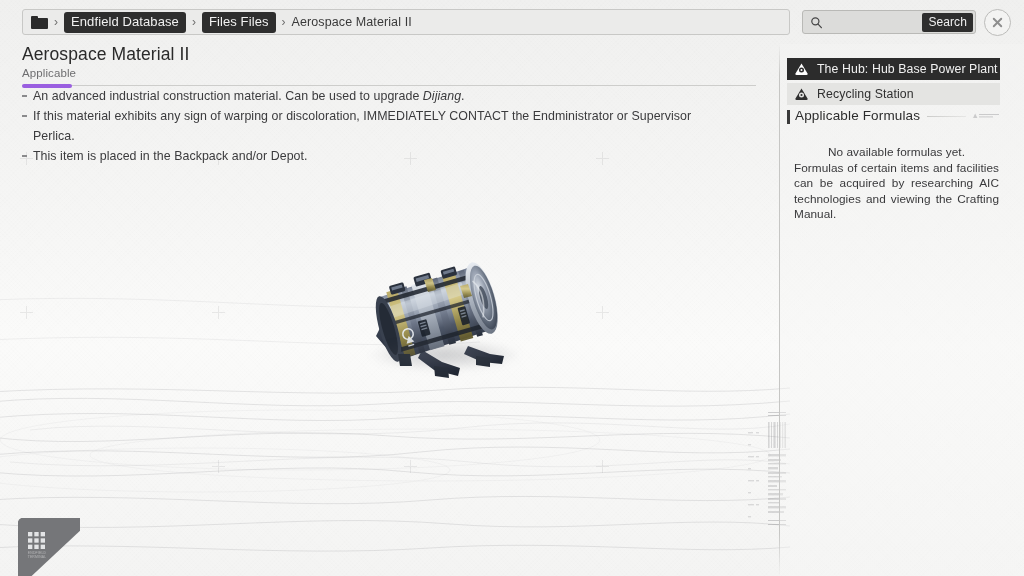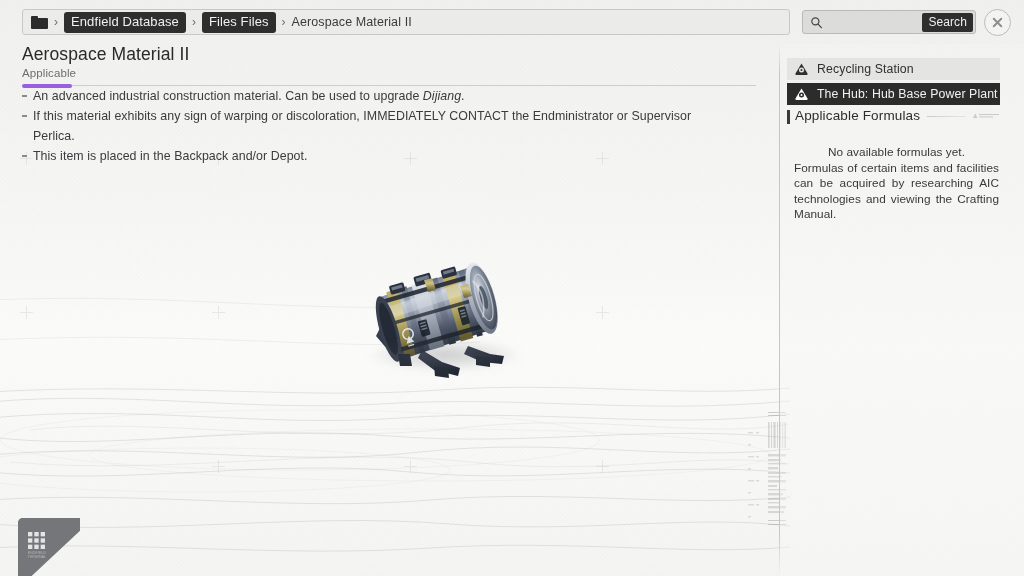--- a/index.html
+++ b/index.html
@@ -614,40 +614,40 @@
     </div>
   </div>
 
   <div class="divider"></div>
 
   <div class="sidepanel">
 
 
     <ul class="source-list">
 
-      <li class="source-row plain">
-        <svg class="fac-icon" width="15" height="15" viewBox="0 0 16 16">
-          <path d="M8 1.6 L14.4 12.2 Q15 13.9 13.2 13.9 L2.8 13.9 Q1 13.9 1.6 12.2 Z" fill="#2f2f2f"></path>
-          <circle cx="8" cy="8.6" r="2.7" fill="#e4e4e2"></circle>
-          <circle cx="8" cy="8.6" r="1.1" fill="#2f2f2f"></circle>
-        </svg>
-        <span class="source-label">Recycling Station</span>
-      </li>
-
       <li class="source-row selected">
         <svg class="fac-icon" width="15" height="15" viewBox="0 0 16 16">
           <path d="M8 1.6 L14.4 12.2 Q15 13.9 13.2 13.9 L2.8 13.9 Q1 13.9 1.6 12.2 Z" fill="#ffffff"></path>
           <circle cx="8" cy="8.6" r="2.7" fill="#2c2c2c"></circle>
           <circle cx="8" cy="8.6" r="1.1" fill="#ffffff"></circle>
         </svg>
         <span class="source-label">The Hub: Hub Base Power Plant</span>
         <svg class="chev" width="13" height="12" viewBox="0 0 14 12">
           <polyline points="2,2 6.6,6 2,10" fill="none" stroke="#f2f2f2" stroke-width="1.8" stroke-linecap="round" stroke-linejoin="round"></polyline>
           <polyline points="7,2 11.6,6 7,10" fill="none" stroke="#f2f2f2" stroke-width="1.8" stroke-linecap="round" stroke-linejoin="round"></polyline>
         </svg>
+      </li>
+
+      <li class="source-row plain">
+        <svg class="fac-icon" width="15" height="15" viewBox="0 0 16 16">
+          <path d="M8 1.6 L14.4 12.2 Q15 13.9 13.2 13.9 L2.8 13.9 Q1 13.9 1.6 12.2 Z" fill="#2f2f2f"></path>
+          <circle cx="8" cy="8.6" r="2.7" fill="#e4e4e2"></circle>
+          <circle cx="8" cy="8.6" r="1.1" fill="#2f2f2f"></circle>
+        </svg>
+        <span class="source-label">Recycling Station</span>
       </li>
     </ul>
 
     <div class="sec-head" style="">
       <span class="sec-title">Applicable Formulas</span>
       <span class="sec-rule"></span>
       <svg class="sec-stamp" width="30" height="9" viewBox="0 0 30 9">
         <path d="M3 7 L5.2 2.6 L7.4 7 Z" fill="#6e6e72"></path>
         <rect x="9" y="3" width="20" height="1" fill="#6e6e72"></rect>
         <rect x="9" y="5.4" width="14" height="1" fill="#6e6e72"></rect>

